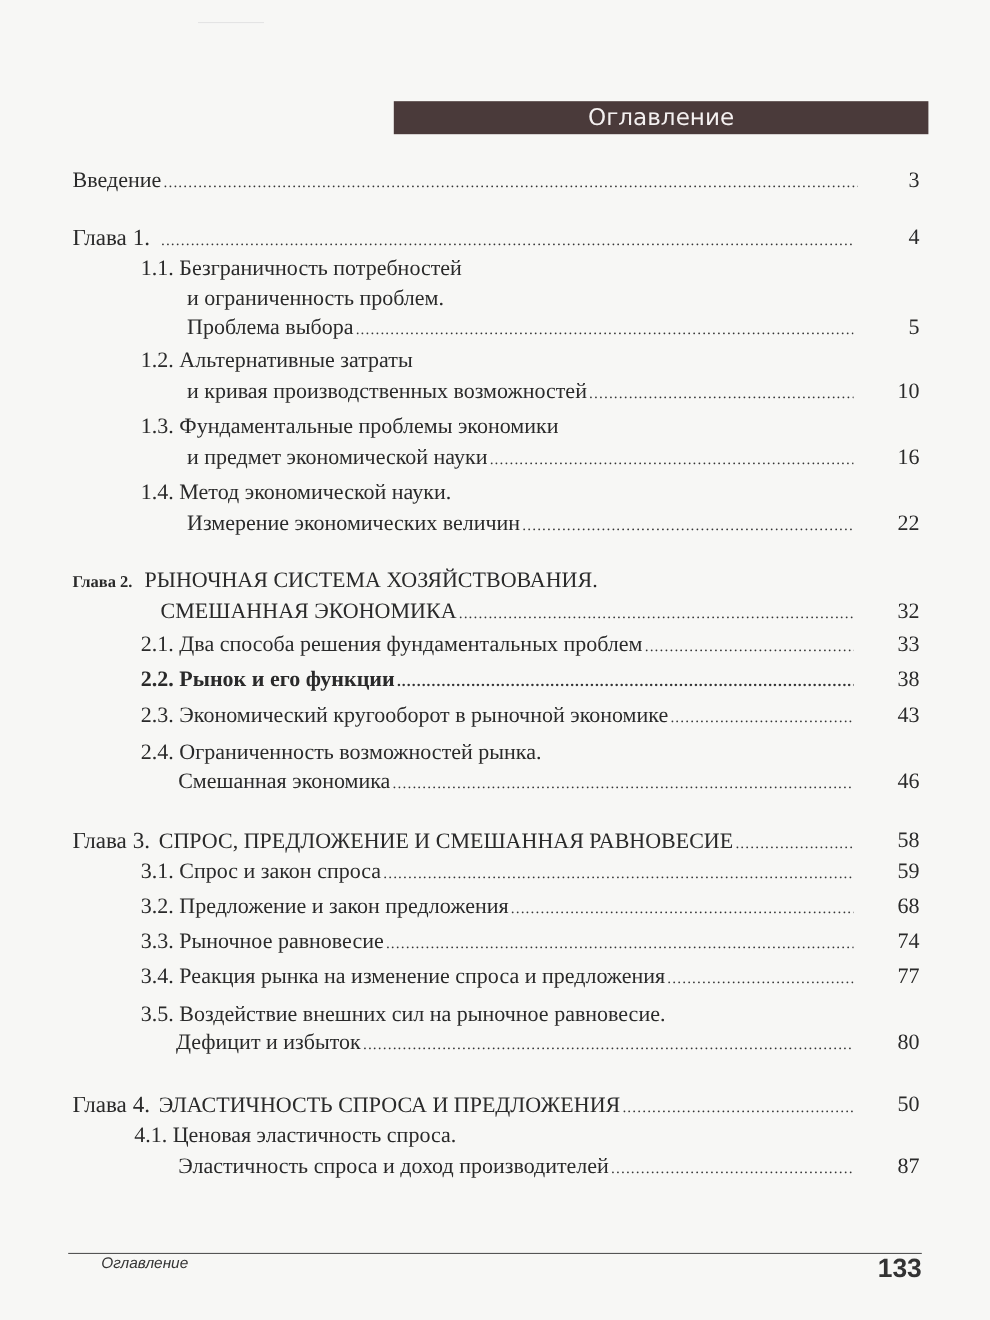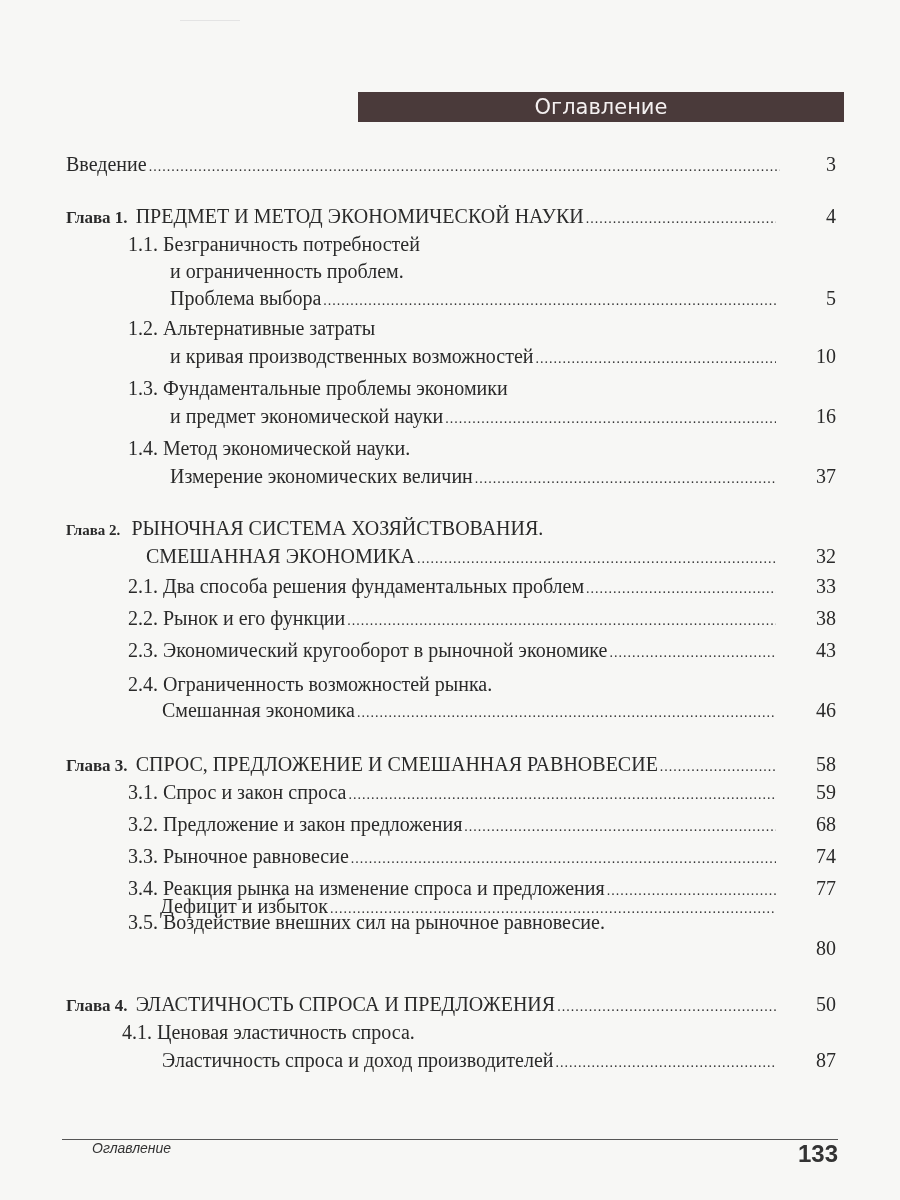--- a/index.html
+++ b/index.html
@@ -26,21 +26,21 @@
     .toc { position: absolute; left: 0; top: 0; width: 900px; }
     .row {
       position: absolute;
       font-size: 20px;
       line-height: 24px;
       white-space: nowrap;
       display: flex;
       align-items: baseline;
     }
     .row .label { white-space: nowrap; }
-    .row .ch { font-weight: bold; font-size: 17px; margin-right: 8px; letter-spacing: 0; }
+    .row .ch { font-weight: normal; font-size: 21px; margin-right: 8px; letter-spacing: 0; }
     .row .dots {
       flex: 1;
       overflow: hidden;
       white-space: nowrap;
       letter-spacing: 1px;
       font-size: 14px;
       color: #333;
       margin-left: 2px;
       margin-right: 4px;
     }
@@ -81,21 +81,20 @@
 <div class="toc">
 
   <div class="row" style="left:66px; top:152px; width:718px;">
     <span class="label">Введение</span>
     <span class="dots">................................................................................................................................................</span>
   </div>
   <div class="page" style="top:152px;">3</div>
 
   <div class="row" style="left:66px; top:204px; width:714px;">
     <span class="ch">Глава 1.</span>
-    <span class="label">ПРЕДМЕТ И МЕТОД ЭКОНОМИЧЕСКОЙ НАУКИ</span>
     <span class="dots">................................................................................................................................................</span>
   </div>
   <div class="page" style="top:204px;">4</div>
 
   <div class="plain" style="left:128px; top:232px;">
     <span>1.1.</span>
     <span>Безграничность потребностей</span>
   </div>
   <div class="plain" style="left:170px; top:259px;">и ограниченность проблем.</div>
   <div class="row" style="left:170px; top:286px; width:610px;">
@@ -125,40 +124,40 @@
   <div class="page" style="top:404px;">16</div>
 
   <div class="plain" style="left:128px; top:436px;">
     <span>1.4.</span>
     <span>Метод экономической науки.</span>
   </div>
   <div class="row" style="left:170px; top:464px; width:610px;">
     <span class="label">Измерение экономических величин</span>
     <span class="dots">................................................................................................................................................</span>
   </div>
-  <div class="page" style="top:464px;">37</div>
+  <div class="page" style="top:464px;">22</div>
 
   <div class="plain" style="left:66px; top:516px;">
     <span class="ch" style="font-weight:bold; font-size:15px; margin-right:6px;">Глава 2.</span>
     <span>РЫНОЧНАЯ СИСТЕМА ХОЗЯЙСТВОВАНИЯ.</span>
   </div>
   <div class="row" style="left:146px; top:544px; width:634px;">
     <span class="label">СМЕШАННАЯ ЭКОНОМИКА</span>
     <span class="dots">................................................................................................................................................</span>
   </div>
   <div class="page" style="top:544px;margin-left:12px;">32</div>
 
   <div class="row" style="left:128px; top:574px; width:652px;">
     <span class="label">2.1.</span>&nbsp;
     <span class="label">Два способа решения фундаментальных проблем</span>
     <span class="dots">................................................................................................................................................</span>
   </div>
   <div class="page" style="top:574px;">33</div>
 
-  <div class="row" style="left:128px; top:606px; width:652px;">
+  <div class="row" style="left:128px; top:606px; width:652px;font-weight:bold;">
     <span class="label">2.2.</span>&nbsp;
     <span class="label">Рынок и его функции</span>
     <span class="dots">................................................................................................................................................</span>
   </div>
   <div class="page" style="top:606px;">38</div>
 
   <div class="row" style="left:128px; top:638px; width:652px;">
     <span class="label">2.3.</span>&nbsp;
     <span class="label">Экономический кругооборот в рыночной экономике</span>
     <span class="dots">................................................................................................................................................</span>
@@ -207,21 +206,21 @@
     <span class="label">3.4.</span>&nbsp;
     <span class="label">Реакция рынка на изменение спроса и предложения</span>
     <span class="dots">................................................................................................................................................</span>
   </div>
   <div class="page" style="top:876px;">77</div>
 
   <div class="plain" style="left:128px; top:910px;">
     <span>3.5.</span>
     <span>Воздействие внешних сил на рыночное равновесие.</span>
   </div>
-  <div class="row" style="left:160px; top:894px; width:620px;text-align:right;">
+  <div class="row" style="left:160px; top:936px; width:620px;text-align:right;">
     <span class="label">Дефицит и избыток</span>
     <span class="dots">................................................................................................................................................</span>
   </div>
   <div class="page" style="top:936px;">80</div>
 
   <div class="row" style="left:66px; top:992px; width:714px;">
     <span class="ch">Глава 4.</span>
     <span class="label">ЭЛАСТИЧНОСТЬ СПРОСА И ПРЕДЛОЖЕНИЯ</span>
     <span class="dots">................................................................................................................................................</span>
   </div>

